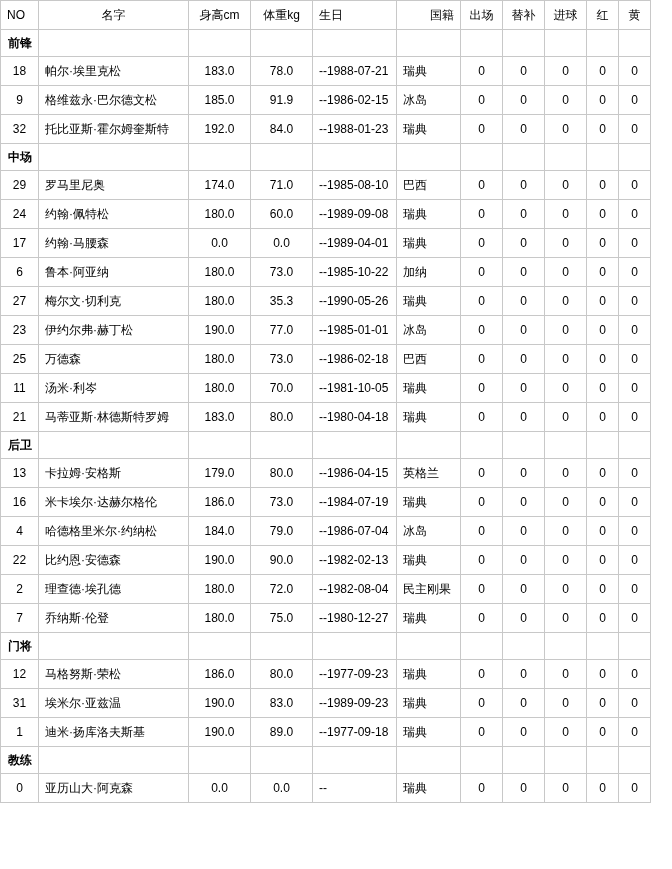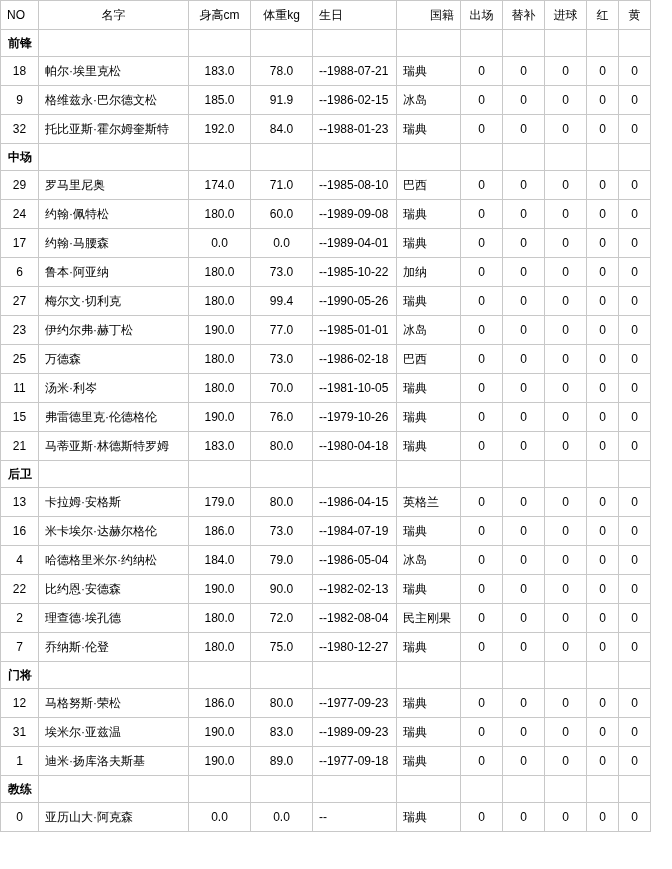--- a/index.html
+++ b/index.html
@@ -216,21 +216,21 @@
         <td class="stat">0</td>
         <td class="stat">0</td>
         <td class="stat">0</td>
         <td class="stat">0</td>
         <td class="stat">0</td>
       </tr>
       <tr>
         <td class="no">27</td>
         <td class="name">梅尔文·切利克</td>
         <td class="num">180.0</td>
-        <td class="num">99.4</td>
+        <td class="num">35.3</td>
         <td class="birth">--1990-05-26</td>
         <td class="nation">瑞典</td>
         <td class="stat">0</td>
         <td class="stat">0</td>
         <td class="stat">0</td>
         <td class="stat">0</td>
         <td class="stat">0</td>
       </tr>
       <tr>
         <td class="no">23</td>
@@ -265,33 +265,20 @@
         <td class="num">70.0</td>
         <td class="birth">--1981-10-05</td>
         <td class="nation">瑞典</td>
         <td class="stat">0</td>
         <td class="stat">0</td>
         <td class="stat">0</td>
         <td class="stat">0</td>
         <td class="stat">0</td>
       </tr>
       <tr>
-        <td class="no">15</td>
-        <td class="name">弗雷德里克·伦德格伦</td>
-        <td class="num">190.0</td>
-        <td class="num">76.0</td>
-        <td class="birth">--1979-10-26</td>
-        <td class="nation">瑞典</td>
-        <td class="stat">0</td>
-        <td class="stat">0</td>
-        <td class="stat">0</td>
-        <td class="stat">0</td>
-        <td class="stat">0</td>
-      </tr>
-      <tr>
         <td class="no">21</td>
         <td class="name">马蒂亚斯·林德斯特罗姆</td>
         <td class="num">183.0</td>
         <td class="num">80.0</td>
         <td class="birth">--1980-04-18</td>
         <td class="nation">瑞典</td>
         <td class="stat">0</td>
         <td class="stat">0</td>
         <td class="stat">0</td>
         <td class="stat">0</td>
@@ -334,21 +321,21 @@
         <td class="stat">0</td>
         <td class="stat">0</td>
         <td class="stat">0</td>
         <td class="stat">0</td>
       </tr>
       <tr>
         <td class="no">4</td>
         <td class="name">哈德格里米尔·约纳松</td>
         <td class="num">184.0</td>
         <td class="num">79.0</td>
-        <td class="birth">--1986-05-04</td>
+        <td class="birth">--1986-07-04</td>
         <td class="nation">冰岛</td>
         <td class="stat">0</td>
         <td class="stat">0</td>
         <td class="stat">0</td>
         <td class="stat">0</td>
         <td class="stat">0</td>
       </tr>
       <tr>
         <td class="no">22</td>
         <td class="name">比约恩·安德森</td>

